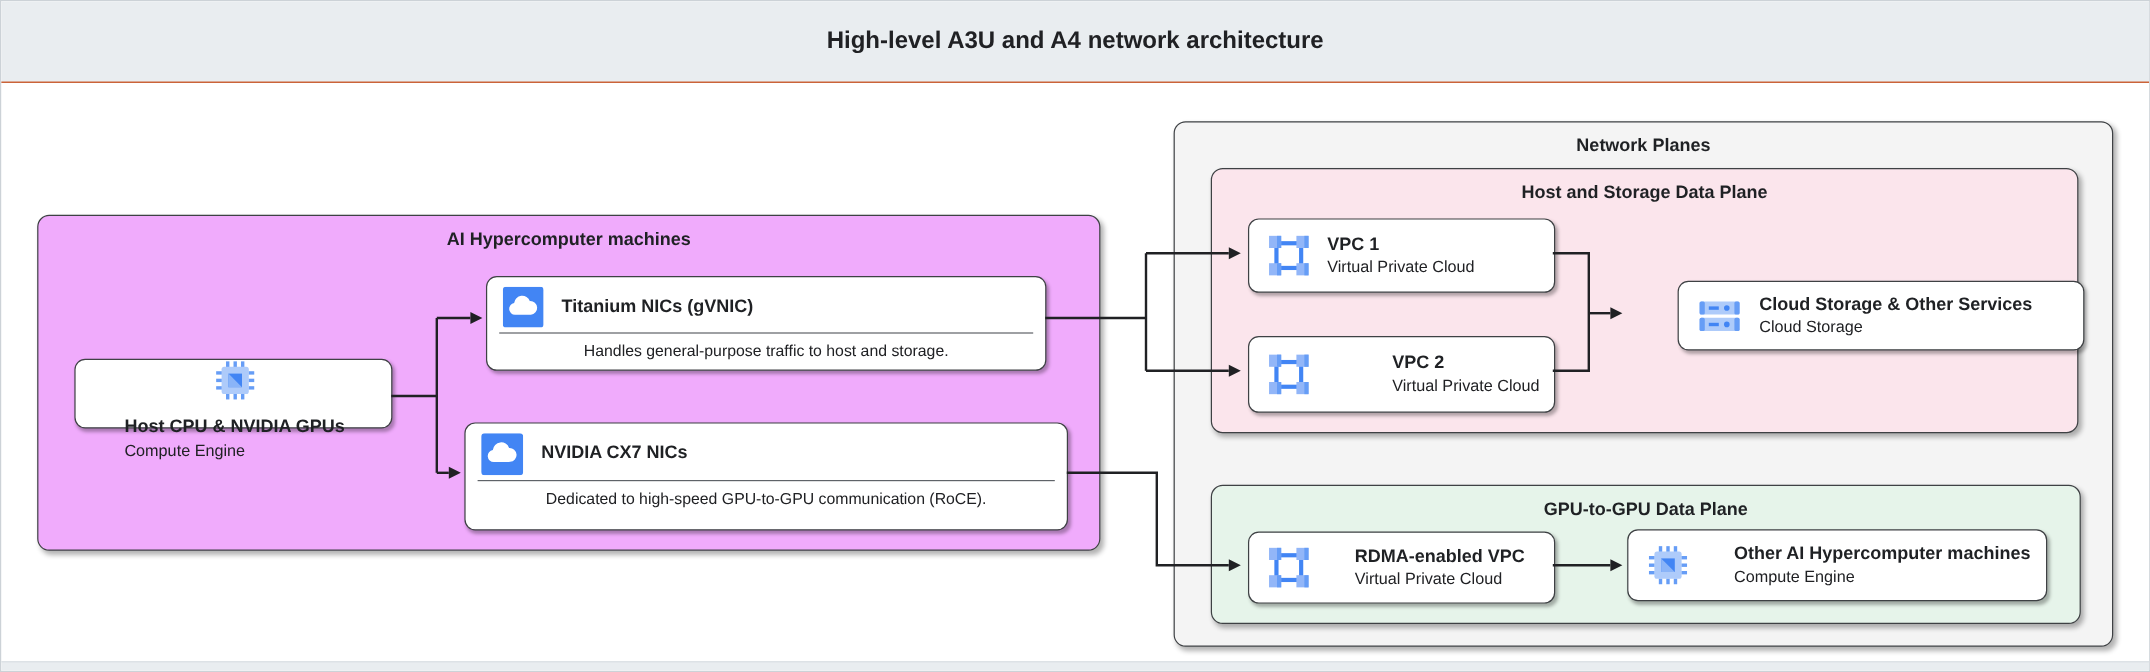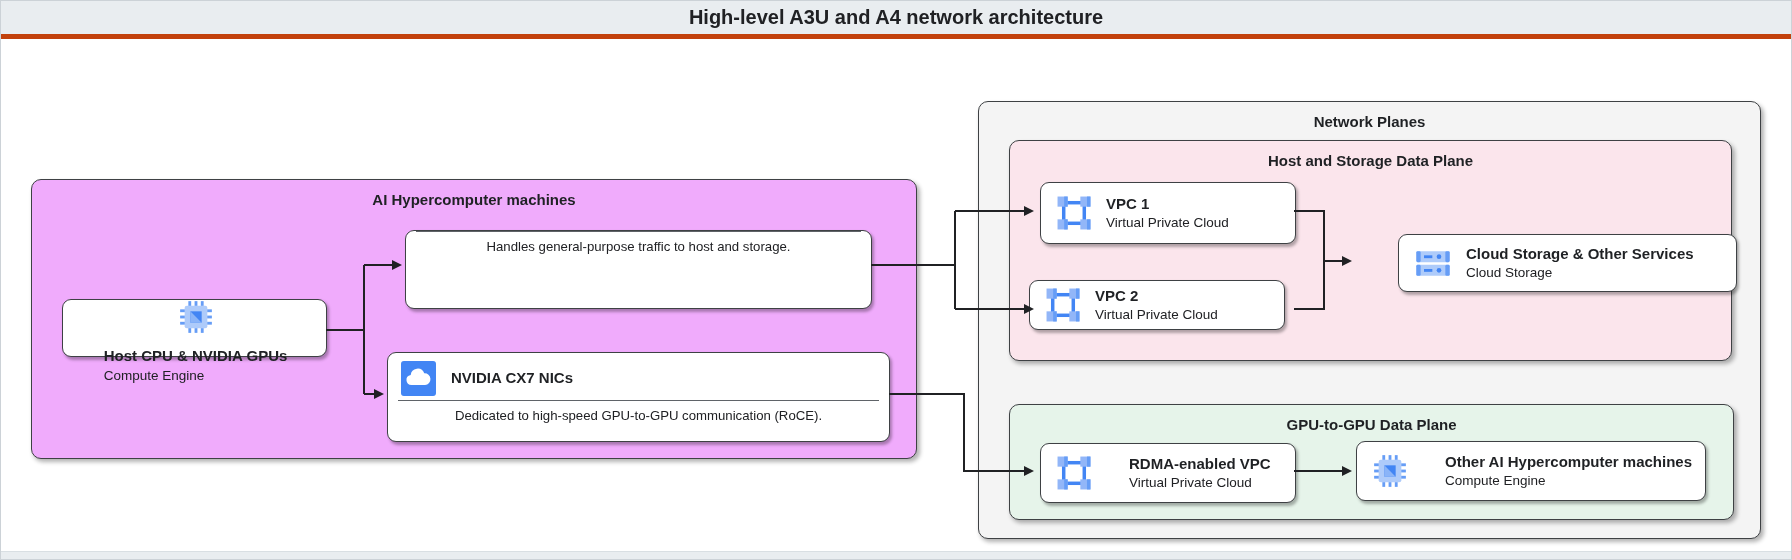--- a/index.html
+++ b/index.html
@@ -2,22 +2,22 @@
 <html><head>
 <meta charset="utf-8">
 <style>
   html,body{margin:0;padding:0;background:#ffffff;}
   .canvas{
     position:relative;width:1792px;height:560px;box-sizing:border-box;
     background:#ffffff;border:1px solid #ccd2d7;overflow:hidden;
     font-family:"Liberation Sans","DejaVu Sans",sans-serif;color:#1f2124;
   }
   .titlebar{
-    position:absolute;left:0;top:0;width:100%;height:38px;background:#e9edf0;
-    border-bottom:5px solid #c2410c;display:flex;align-items:center;justify-content:center;
+    position:absolute;left:0;top:0;width:100%;height:68px;background:#e9edf0;
+    border-bottom:1px solid #c2410c;display:flex;align-items:center;justify-content:center;
     box-sizing:border-box;
   }
   .titlebar .maintitle{font-size:20px;font-weight:700;color:#202124;}
   .footbar{
     position:absolute;left:0;bottom:0;width:100%;height:8px;background:#e9edf0;
     border-top:1px solid #d9dfe3;box-sizing:border-box;
   }
   .group{
     position:absolute;border:1.6px solid #3e4144;border-radius:10px;
     box-shadow:2.5px 3px 4px rgba(0,0,0,.30);box-sizing:border-box;
@@ -74,20 +74,29 @@
           <polygon points="8,8 8,16 16,16" fill="#8ab4f8"></polygon>
         </svg>
       </span>
       <div class="ntext">
         <div class="ntitle">Host CPU &amp; NVIDIA GPUs</div>
         <div class="nsub">Compute Engine</div>
       </div>
     </div>
 
     <div class="node nic" style="left:373px;top:50px;width:467px;height:79px;">
+      <div class="nic-head">
+        <span class="nicon">
+          <svg width="34" height="34" viewBox="0 0 24 24">
+            <rect x="0" y="0" width="24" height="24" rx="2" fill="#4285f4"></rect>
+            <path d="M7.2 16.5a3.5 3.5 0 0 1-.55-6.95 4.8 4.8 0 0 1 9.3-1.12 3.8 3.8 0 0 1 .55 7.95 6 6 0 0 1-.7.12H7.2z" fill="#ffffff"></path>
+          </svg>
+        </span>
+        <div class="ntitle">Titanium NICs (gVNIC)</div>
+      </div>
       <div class="nic-div"></div>
       <div class="nic-desc">Handles general-purpose traffic to host and storage.</div>
     </div>
 
     <div class="node nic" style="left:355px;top:172px;width:503px;height:90px;">
       <div class="nic-head">
         <span class="nicon">
           <svg width="35" height="35" viewBox="0 0 24 24">
             <rect x="0" y="0" width="24" height="24" rx="2" fill="#4285f4"></rect>
             <path d="M7.2 16.5a3.5 3.5 0 0 1-.55-6.95 4.8 4.8 0 0 1 9.3-1.12 3.8 3.8 0 0 1 .55 7.95 6 6 0 0 1-.7.12H7.2z" fill="#ffffff"></path>
@@ -123,21 +132,21 @@
                 <rect x="20.2" y="16" width="2.2" height="6.4"></rect>
             </g>
           </svg>
         </span>
         <div class="ntext">
           <div class="ntitle">VPC 1</div>
           <div class="nsub">Virtual Private Cloud</div>
         </div>
       </div>
 
-      <div class="node simple" style="left:19px;top:139px;width:256px;height:50px;">
+      <div class="node simple" style="left:30px;top:139px;width:256px;height:64px;justify-content:space-between;">
         <span class="nicon">
           <svg width="38" height="38" viewBox="0 0 24 24">
             <rect x="5.5" y="5.5" width="13" height="13" fill="none" stroke="#4285f4" stroke-width="2.2"></rect>
             <g fill="#92b6f8">
               <rect x="1.6" y="1.6" width="6.4" height="6.4"></rect>
                 <rect x="16" y="1.6" width="6.4" height="6.4"></rect>
               <rect x="1.6" y="16" width="6.4" height="6.4"></rect>
                 <rect x="16" y="16" width="6.4" height="6.4"></rect>
             </g>
             <g fill="#669df6">

